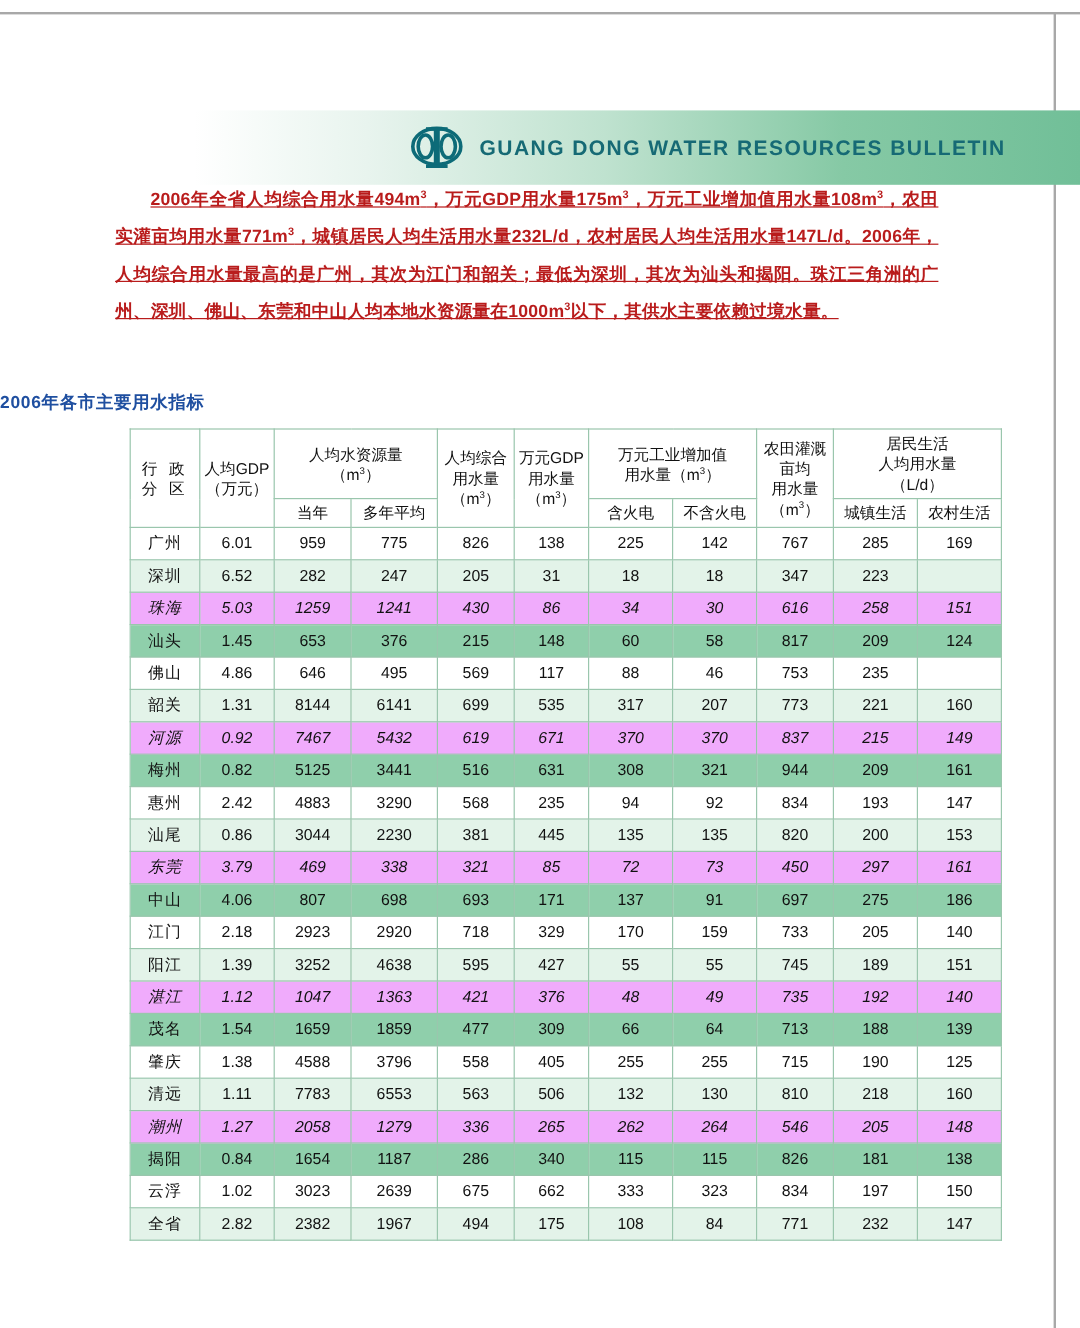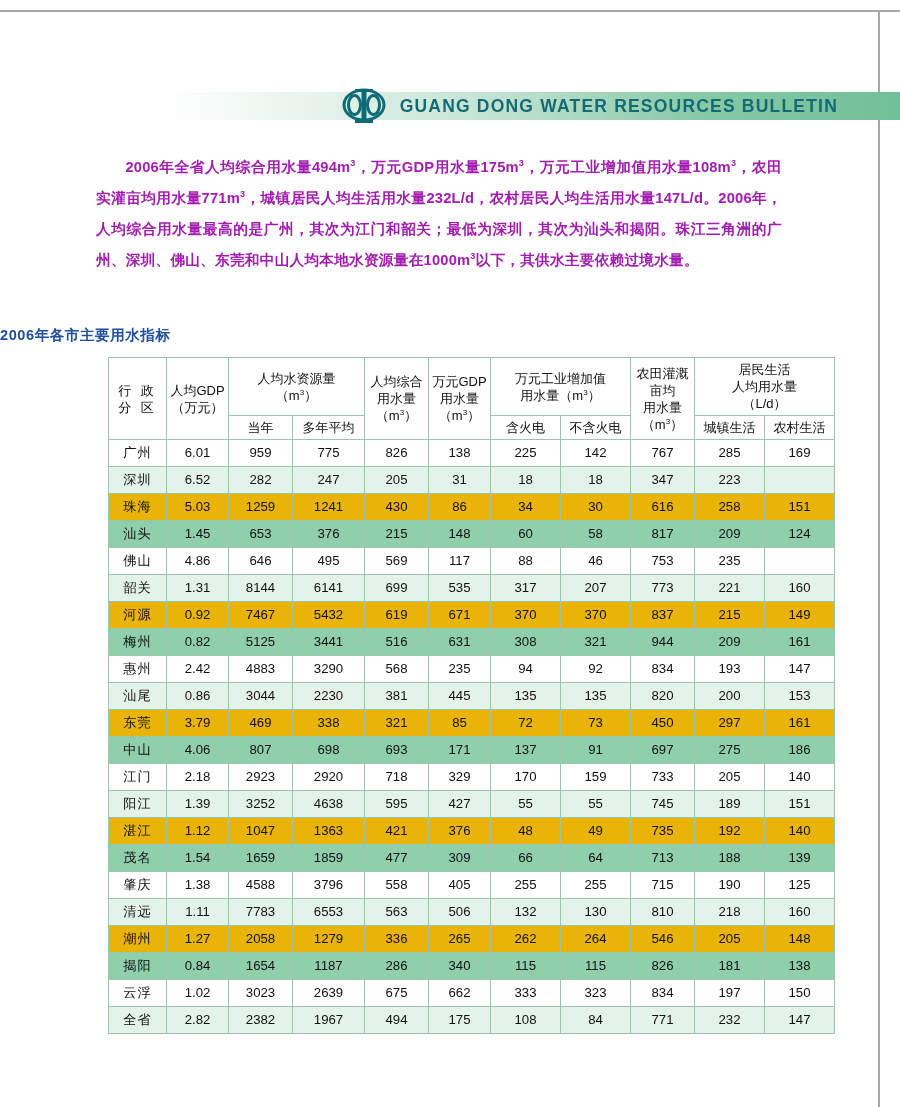--- a/index.html
+++ b/index.html
@@ -31,21 +31,21 @@
     height: 1097px;
     background: #a8a8a8;
   }
 
   
   .masthead {
     position: absolute;
     left: 0;
     top: 92px;
     width: 900px;
-    height: 28px;
+    height: 62px;
     background: linear-gradient(to right,
         #ffffff 0%,
         #ffffff 18%,
         #e8f4ee 34%,
         #bfe2cf 56%,
         #86c9a5 78%,
         #71bf98 100%);
     display: flex;
     align-items: center;
     justify-content: flex-end;
@@ -86,22 +86,23 @@
     letter-spacing: 1px;
   }
   .body-para {
     margin: 14px 96px 0 96px;
     font-size: 14.7px;
     line-height: 31px;
     text-align: justify;
     text-justify: inter-ideograph;
     text-indent: 2em;
     font-weight: bold;
-    color: #a21caf;
+    color: #b91c1c;
     letter-spacing: 0.2px;
+    text-decoration: underline;
   }
   .body-para sup {
     font-size: 0.62em;
     vertical-align: super;
     line-height: 0;
   }
 
   
   .table-title {
     margin: 50px 0 12px 0;
@@ -146,21 +147,21 @@
     letter-spacing: 3px;
     line-height: 22px;
     margin-left: 28px;
   }
   table.data tbody td {
     height: 26px;
     line-height: 26px;
   }
   tbody tr.band0 td { background: #ffffff; }
   tbody tr.band1 td { background: #e3f3e9; }
-  tbody tr.band2 td { background: #eab308; }
+  tbody tr.band2 td { background: #f0abfc; font-style: italic; }
   tbody tr.band3 td { background: #8fcfab; }
   tbody td.region-cell {
     letter-spacing: 1px;
   }
 
   
   col.c-region { width: 58px; }
   col.c-gdp    { width: 62px; }
   col.c-wr1    { width: 64px; }
   col.c-wr2    { width: 72px; }

